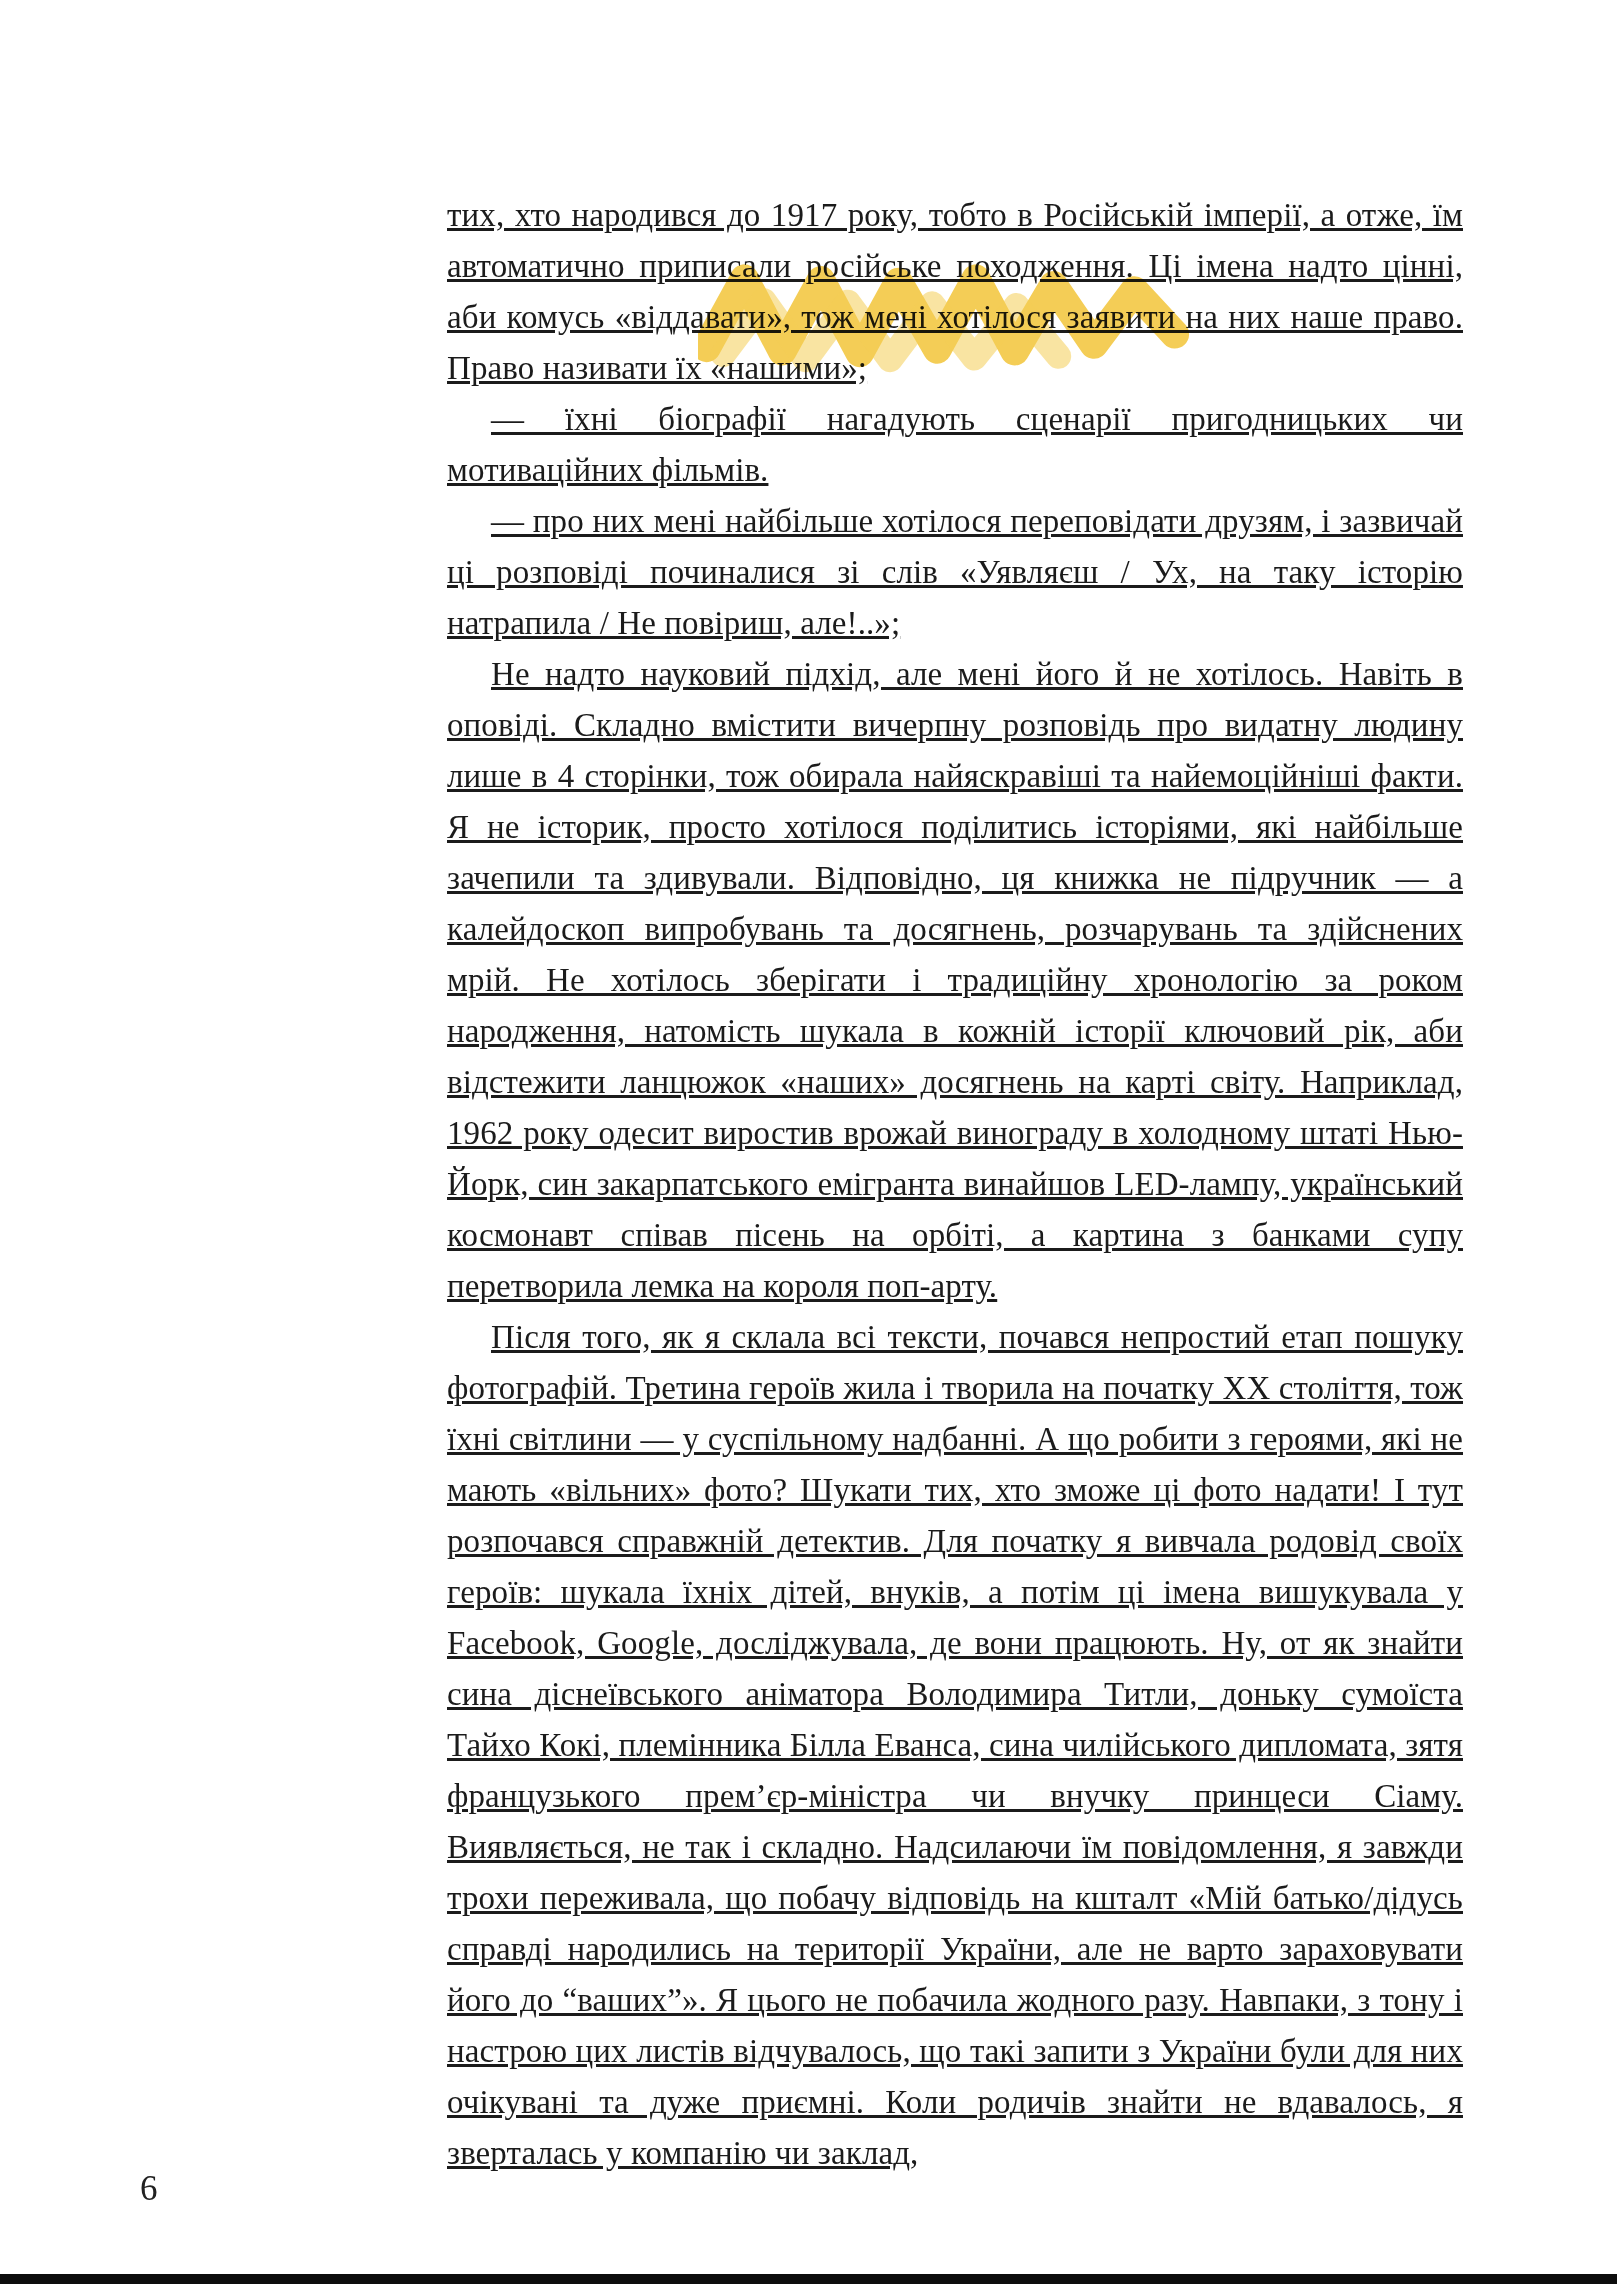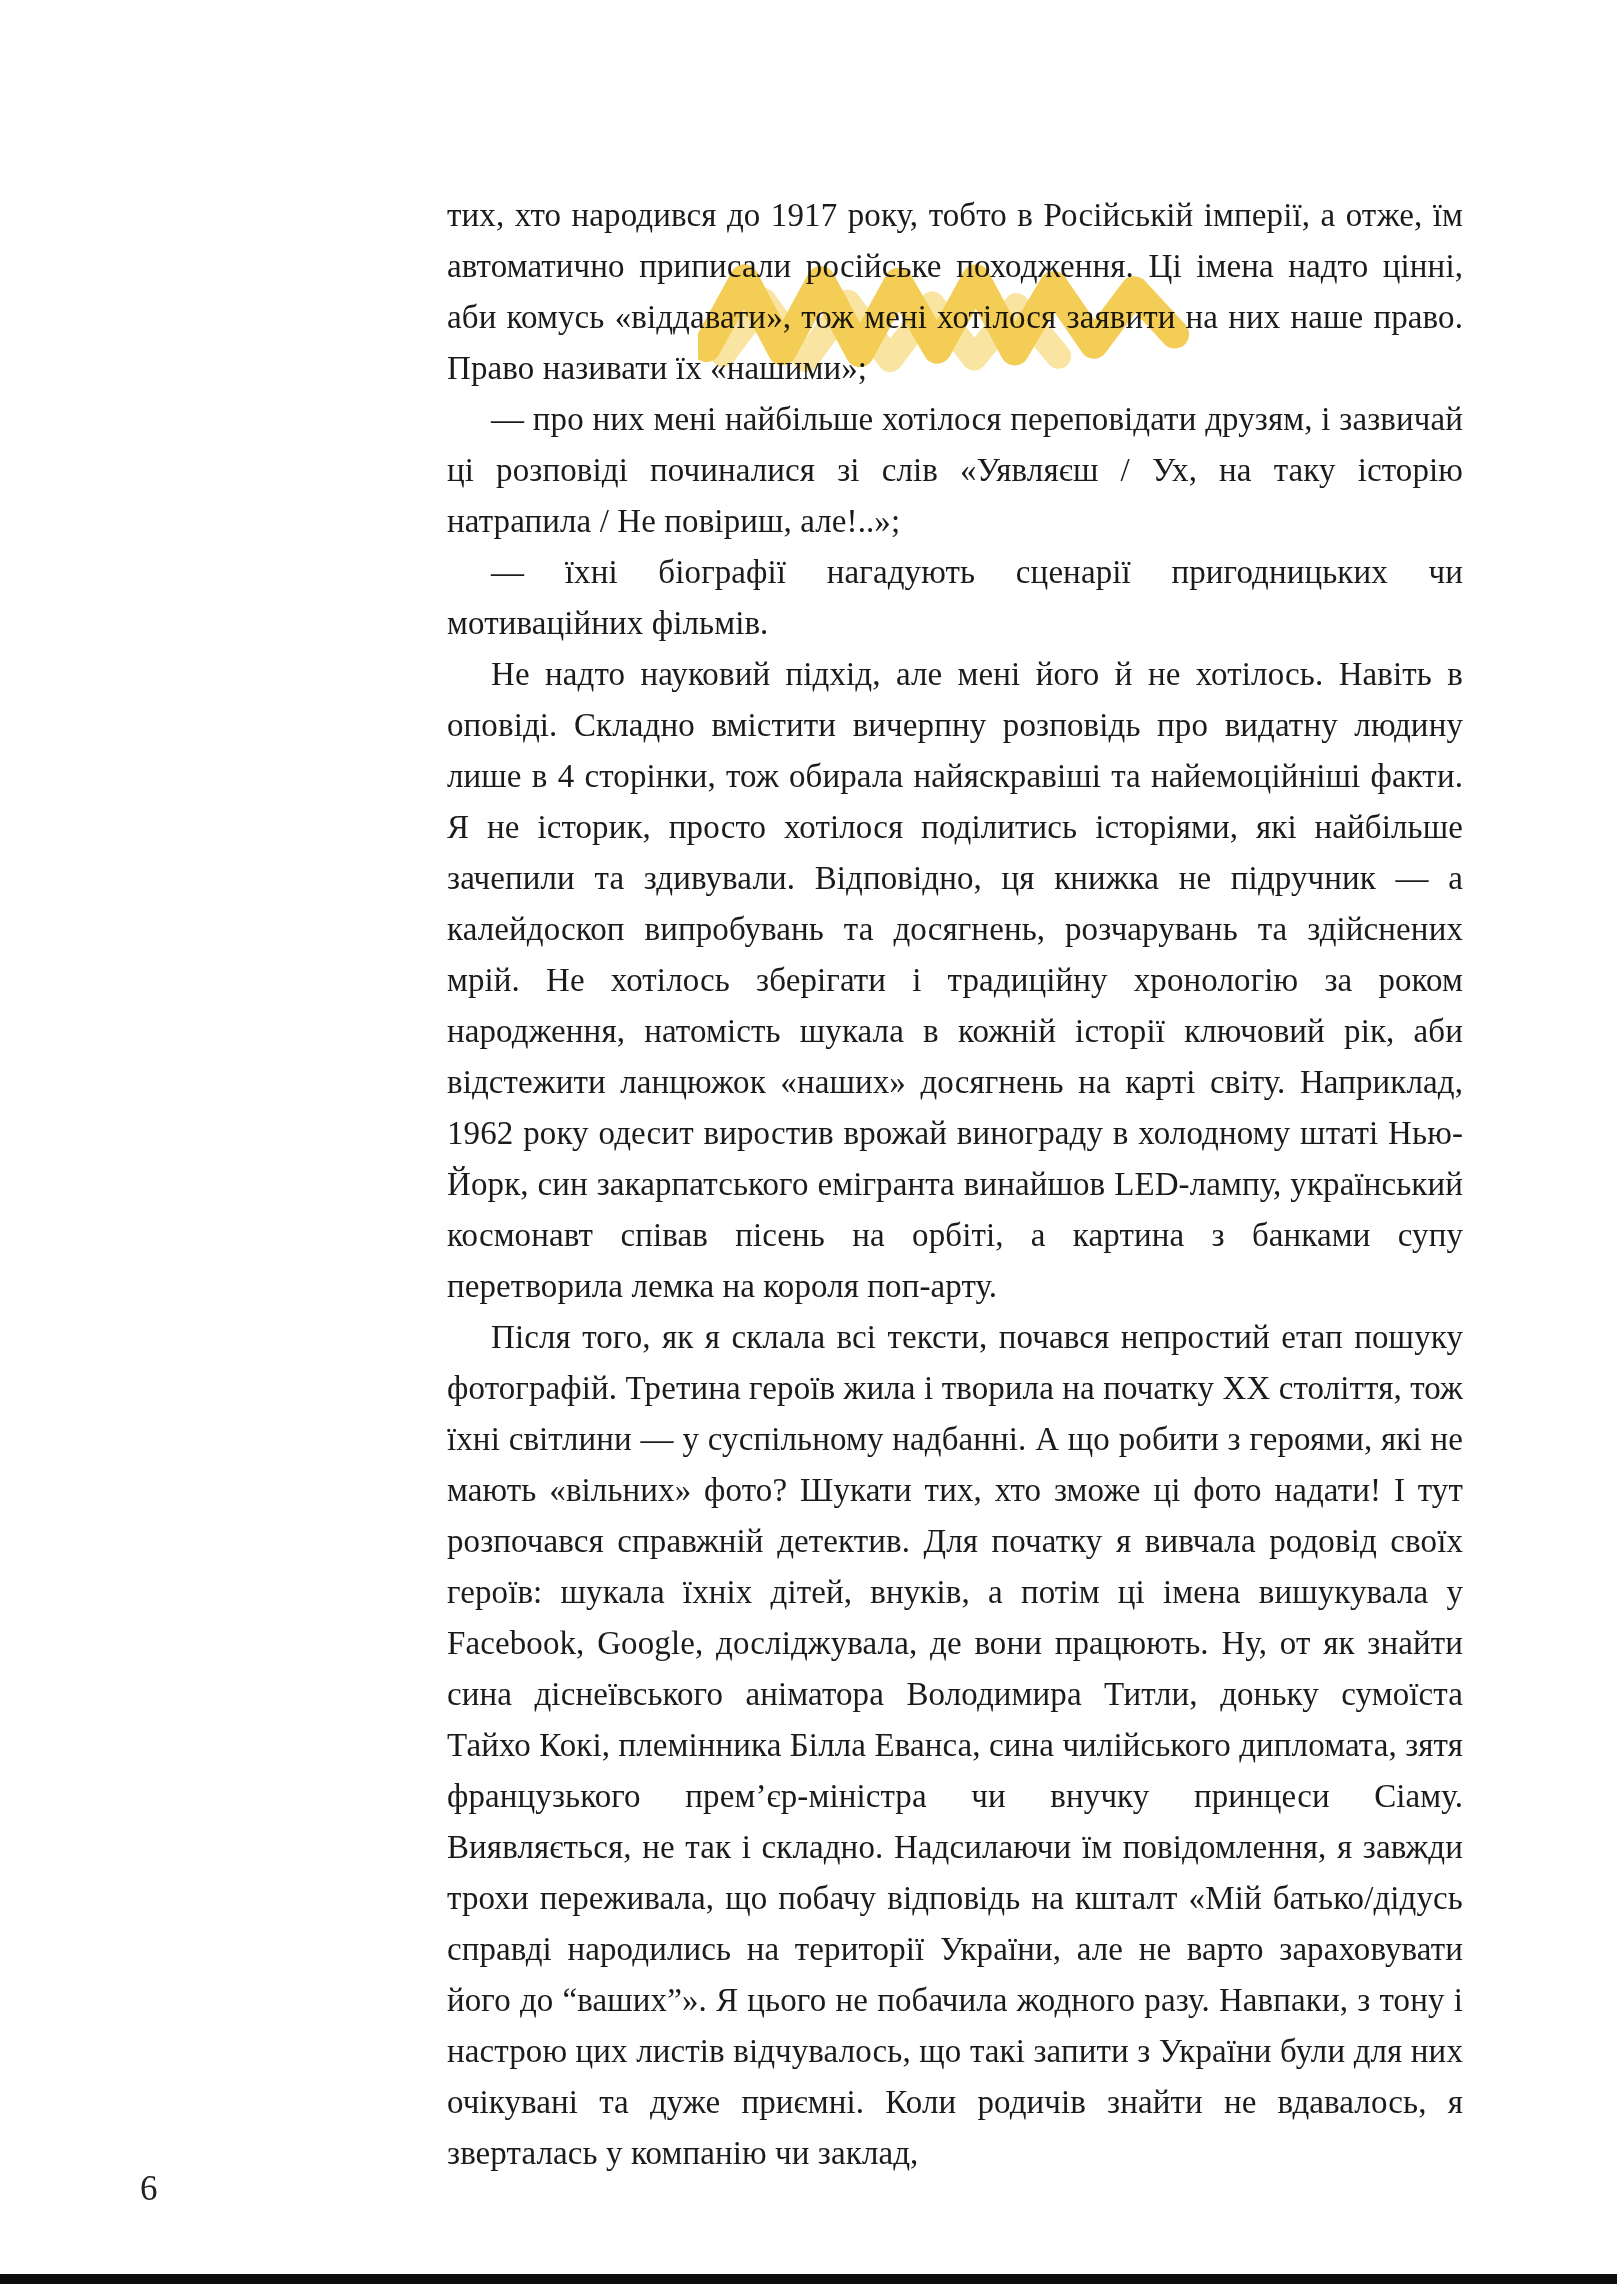--- a/index.html
+++ b/index.html
@@ -16,20 +16,21 @@
   .text-block {
     position: absolute;
     left: 447px;
     top: 190px;
     width: 1016px;
     color: #1b1b1b;
     font-size: 33px;
     line-height: 51px;
     text-align: justify;
     letter-spacing: 0.1px;
+    text-decoration: underline;
   }
 
   .para { margin: 0; text-indent: 44px; }
   .para.no-indent { text-indent: 0; }
 
   .squiggle {
     position: absolute;
     left: 698px;
     top: 255px;
     width: 497px;
@@ -57,22 +58,22 @@
     background: #0d0d0d;
   }
 </style>
 </head>
 <body>
 
 <div class="sheet">
 
   <div class="text-block">
     <p class="para no-indent">тих, хто народився до 1917 року, тобто в Російській імперії, а отже, їм автоматично приписали російське походження. Ці імена надто цінні, аби комусь «віддавати», тож мені хотілося заявити на них наше право. Право називати їх «нашими»;</p>
+    <p class="para">— їхні біографії нагадують сценарії пригодницьких чи мотиваційних фільмів.</p>
     <p class="para">— про них мені найбільше хотілося переповідати друзям, і зазвичай ці розповіді починалися зі слів «Уявляєш / Ух, на таку історію натрапила / Не повіриш, але!..»;</p>
-    <p class="para">— їхні біографії нагадують сценарії пригодницьких чи мотиваційних фільмів.</p>
     <p class="para">Не надто науковий підхід, але мені його й не хотілось. Навіть в оповіді. Складно вмістити вичерпну розповідь про видатну людину лише в 4 сторінки, тож обирала найяскравіші та найемоційніші факти. Я не історик, просто хотілося поділитись історіями, які найбільше зачепили та здивували. Відповідно, ця книжка не підручник — а калейдоскоп випробувань та досягнень, розчарувань та здійснених мрій. Не хотілось зберігати і традиційну хронологію за роком народження, натомість шукала в кожній історії ключовий рік, аби відстежити ланцюжок «наших» досягнень на карті світу. Наприклад, 1962 року одесит виростив врожай винограду в холодному штаті Нью-Йорк, син закарпатського емігранта винайшов LED-лампу, український космонавт співав пісень на орбіті, а картина з банками супу перетворила лемка на короля поп-арту.</p>
     <p class="para">Після того, як я склала всі тексти, почався непростий етап пошуку фотографій. Третина героїв жила і творила на початку XX століття, тож їхні світлини — у суспільному надбанні. А що робити з героями, які не мають «вільних» фото? Шукати тих, хто зможе ці фото надати! І тут розпочався справжній детектив. Для початку я вивчала родовід своїх героїв: шукала їхніх дітей, внуків, а потім ці імена вишукувала у Facebook, Google, досліджувала, де вони працюють. Ну, от як знайти сина діснеївського аніматора Володимира Титли, доньку сумоїста Тайхо Кокі, племінника Білла Еванса, сина чилійського дипломата, зятя французького прем’єр-міністра чи внучку принцеси Сіаму. Виявляється, не так і складно. Надсилаючи їм повідомлення, я завжди трохи переживала, що побачу відповідь на кшталт «Мій батько/дідусь справді народились на території України, але не варто зараховувати його до “ваших”». Я цього не побачила жодного разу. Навпаки, з тону і настрою цих листів відчувалось, що такі запити з України були для них очікувані та дуже приємні. Коли родичів знайти не вдавалось, я зверталась у компанію чи заклад,</p>
   </div>
 
   <svg class="squiggle" viewBox="0 0 590 160" xmlns="http://www.w3.org/2000/svg" aria-hidden="true">
     <path d="M 10 110 L 55 28 L 100 114 L 146 30 L 192 116 L 238 32 L 284 112 L 330 28 L 376 114 L 422 36 L 470 106 L 518 42 L 566 94" fill="none" stroke-width="34" stroke-linecap="round" stroke-linejoin="round" stroke="#F2C230"></path>
     <path d="M 22 96 L 70 32 L 120 102 L 170 34 L 220 102 L 270 36 L 320 100 L 370 38 L 420 98" transform="translate(8,22)" fill="none" stroke-width="30" stroke-linecap="round" stroke-linejoin="round" opacity="0.55" stroke="#F2C230"></path>
   </svg>
 
   <div class="page-number">6</div>

